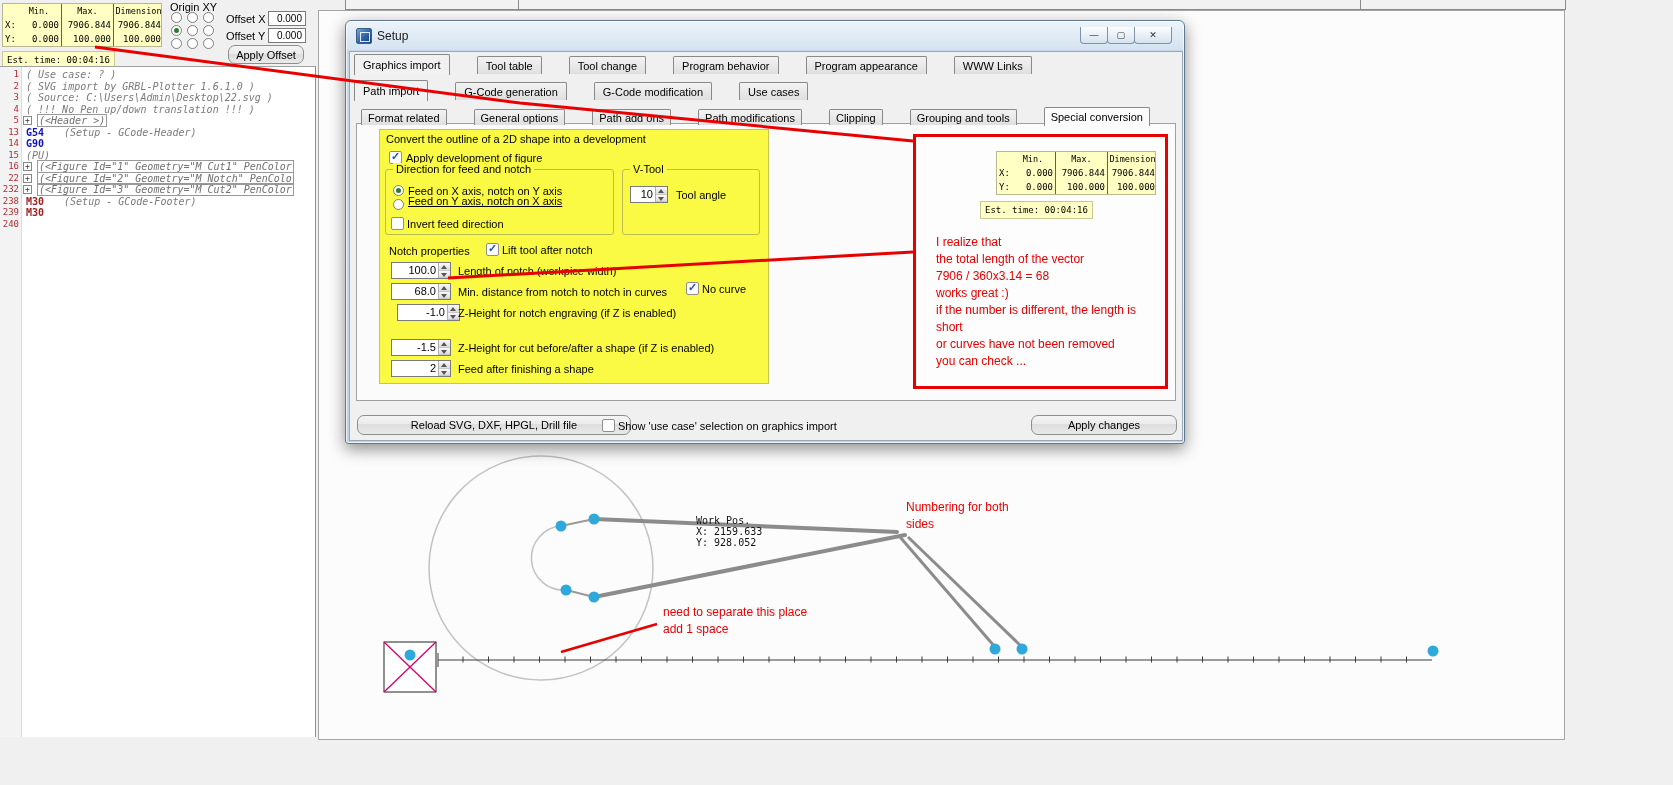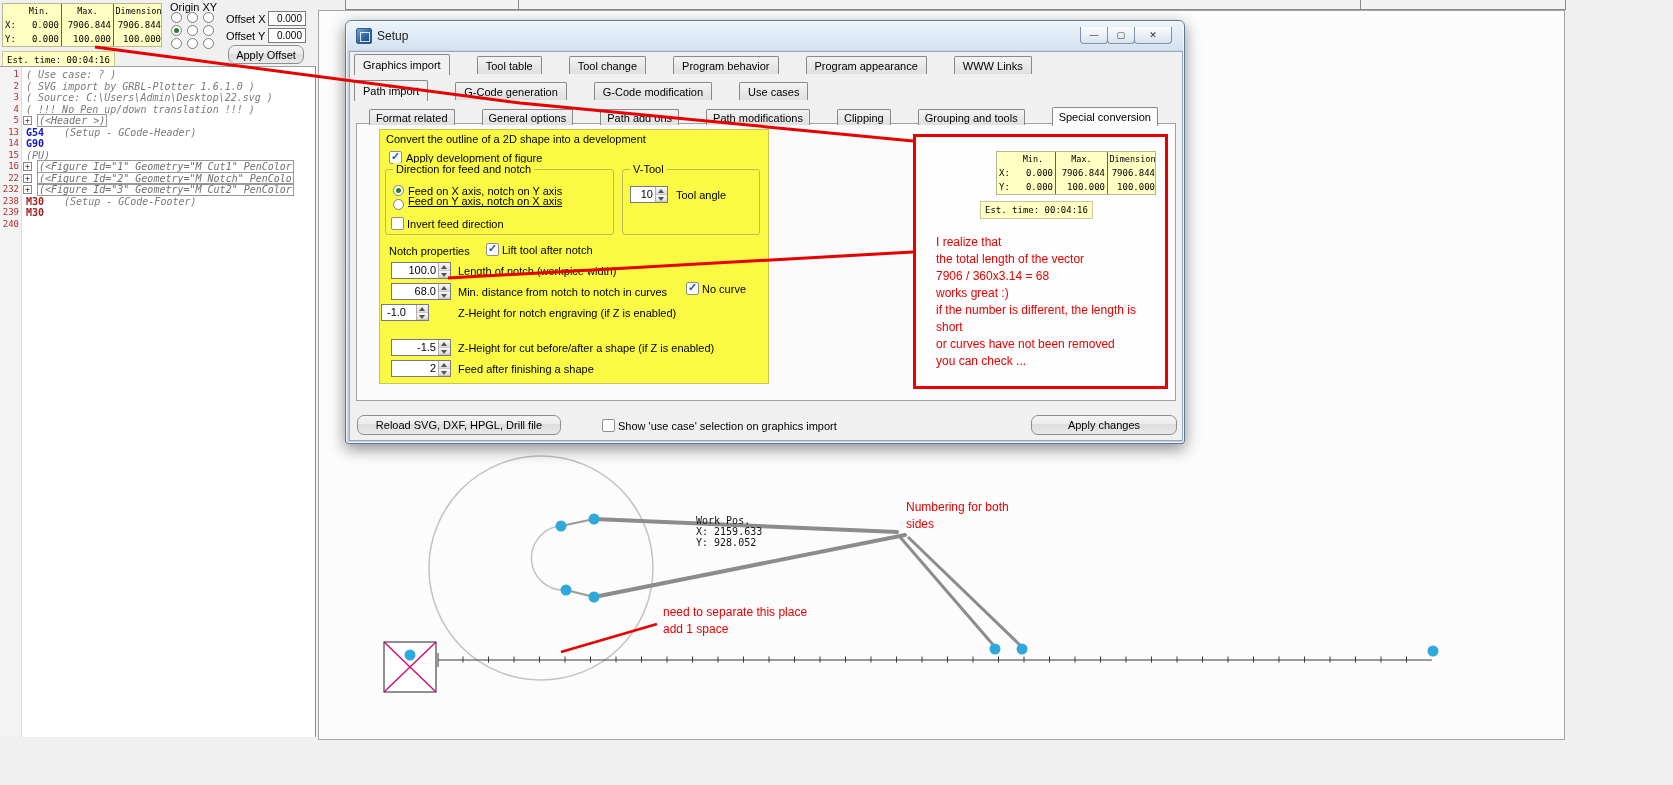--- a/index.html
+++ b/index.html
@@ -321,21 +321,21 @@
 
       <div class="tab">
         <span>G-Code modification</span>
       </div>
 
       <div class="tab">
         <span>Use cases</span>
       </div>
     </div>
   <div id="page3"></div>
-  <div class="tabstrip small" style="left:23px;top:86px;">
+  <div class="tabstrip small" style="left:15px;top:86px;">
 
       <div class="tab">
         <span>Format related</span>
       </div>
 
       <div class="tab">
         <span>General options</span>
       </div>
 
       <div class="tab">
@@ -401,21 +401,21 @@
     <span class="val">68.0</span>
     <span class="spin">
         <i class="up"></i>
         <i class="dn"></i>
       </span>
   </div>
   <div class="lbl" style="left:112px;top:265px;z-index:2;">Min. distance from notch to notch in curves</div>
   <span class="cb on" style="left:340px;top:261px;z-index:2;"></span>
   <div class="lbl" style="left:356px;top:262px;z-index:2;">No curve</div>
 
-  <div class="num" style="left:35px;top:283px;width:48px;height:17px;gap:8px;">
+  <div class="num" style="left:51px;top:283px;width:63px;height:17px;">
     <span class="val">-1.0</span>
     <span class="spin">
         <i class="up"></i>
         <i class="dn"></i>
       </span>
   </div>
   <div class="lbl" style="left:112px;top:286px;z-index:2;">Z-Height for notch engraving (if Z is enabled)</div>
 
   <div class="num" style="left:45px;top:318px;width:60px;height:17px;">
     <span class="val">-1.5</span>
@@ -457,21 +457,21 @@
         <div class="red-note-line">the total length of the vector</div>
         <div class="red-note-line">7906 / 360x3.14 = 68</div>
         <div class="red-note-line">works great :)</div>
         <div class="red-note-line">if the number is different, the length is</div>
         <div class="red-note-line">short</div>
         <div class="red-note-line">or curves have not been removed</div>
         <div class="red-note-line">you can check ...</div>
       </div>
   </div>
 
-  <div class="w7btn" style="left:11px;top:394px;width:204px;height:20px;">Reload SVG, DXF, HPGL, Drill file</div>
+  <div class="w7btn" style="left:11px;top:394px;width:274px;height:20px;">Reload SVG, DXF, HPGL, Drill file</div>
   <span class="cb" style="left:256px;top:398px;"></span>
   <div class="lbl" style="left:272px;top:399px;">Show 'use case' selection on graphics import</div>
   <div class="w7btn" style="left:685px;top:394px;width:146px;height:20px;">Apply changes</div>
 </div>
 
 <svg id="red-overlay" width="1673" height="785" viewBox="0 0 1673 785">
   <polyline points="95,47 520,103 913,141" fill="none" stroke="#E80000" stroke-width="3"></polyline>
   <line x1="448" y1="278" x2="913" y2="252" stroke="#E80000" stroke-width="3"></line>
 </svg>
 

